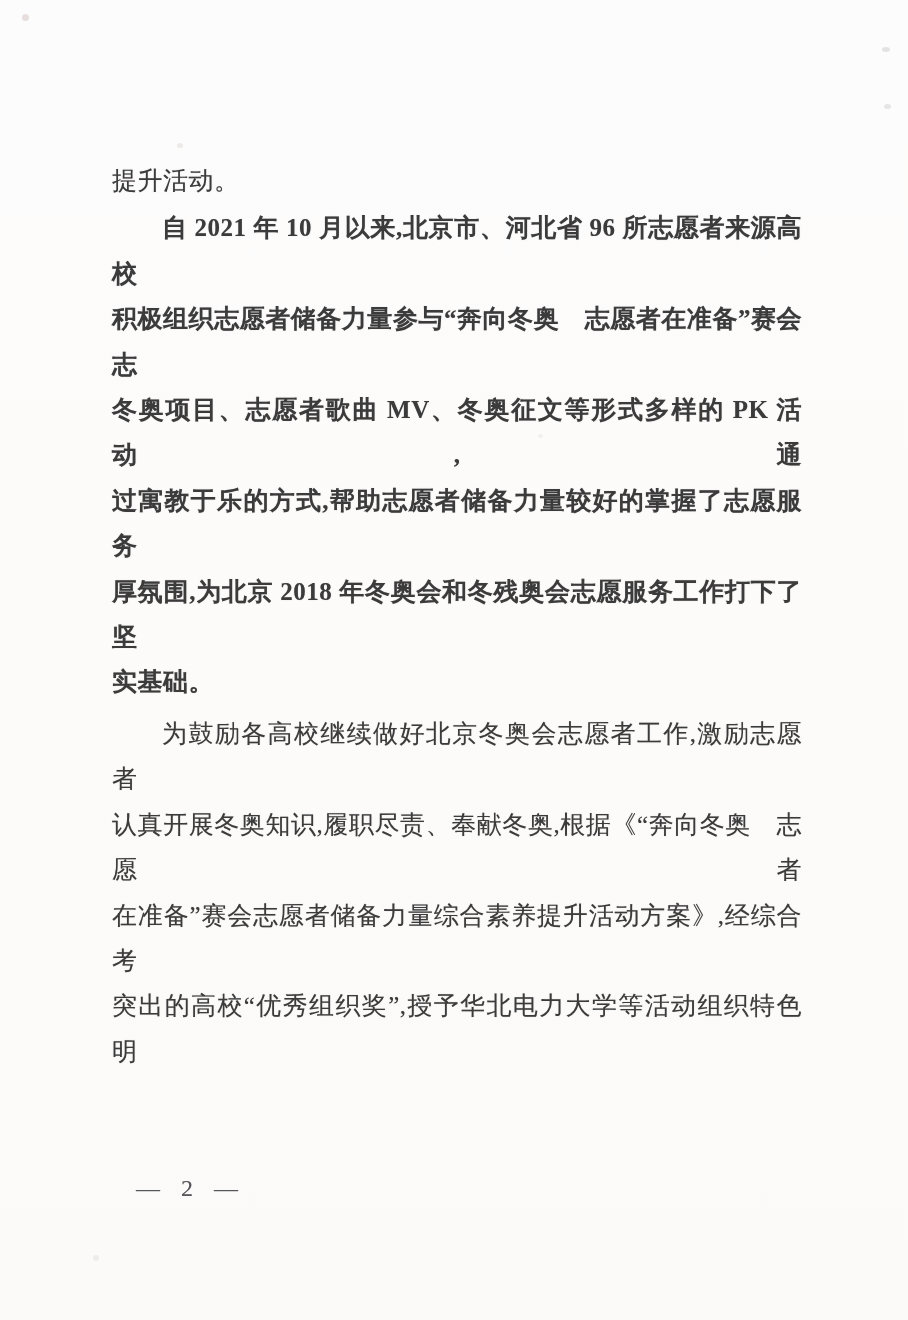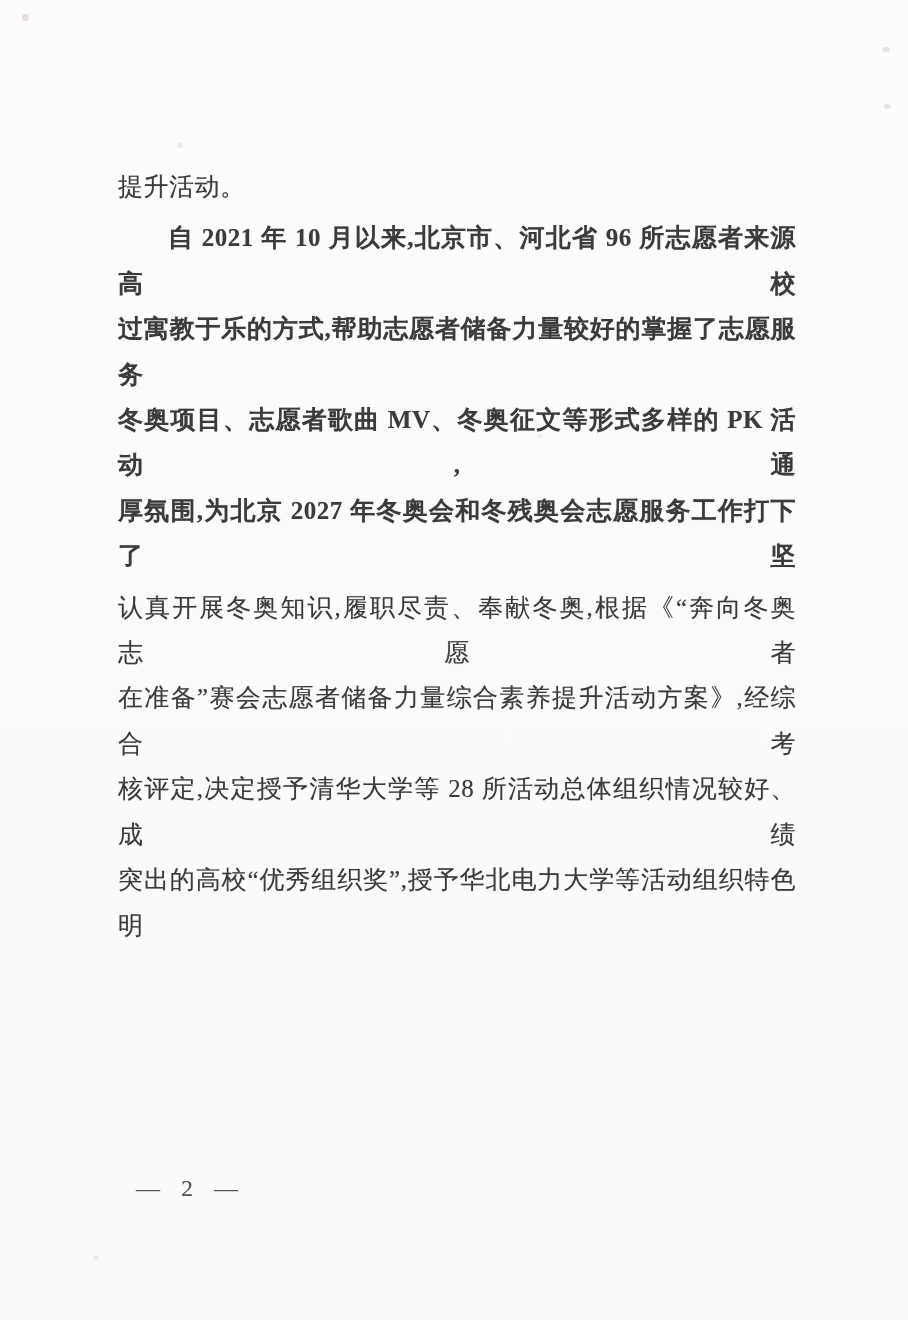--- a/index.html
+++ b/index.html
@@ -21,21 +21,21 @@
     position: absolute;
     left: 112px;
     top: 158px;
     width: 690px;
     font-size: 25px;
     line-height: 45.4px;
     color: #3c3b3b;
     text-shadow: 0 0 0.8px rgba(80, 80, 82, 0.45);
     letter-spacing: 0.5px;
   }
-  .paragraph { margin: 6px; }
+  .paragraph { margin: 0; }
   .paragraph:nth-child(2) { margin-top: 2px; font-weight: bold; }
   .paragraph:nth-child(3) { margin-top: 6px; }
   .paragraph:nth-child(4) { margin-top: 5px; }
   .line {
     text-align: justify;
     text-align-last: justify;
     white-space: normal;
   }
   .line.indent { text-indent: 2em; }
   .line.last { text-align-last: left; }
@@ -66,28 +66,30 @@
 <body>
 
 <div class="page">
 
   <div class="doc">
       <div class="paragraph">
         <div class="line last">提升活动。</div>
       </div>
       <div class="paragraph">
         <div class="line indent">自 2021 年 10 月以来,北京市、河北省 96 所志愿者来源高校</div>
+        <div class="line">积极组织志愿者储备力量参与“奔向冬奥　志愿者在准备”赛会志</div>
+        <div class="line">冬奥项目、志愿者歌曲 MV、冬奥征文等形式多样的 PK 活动,通</div>
         <div class="line">过寓教于乐的方式,帮助志愿者储备力量较好的掌握了志愿服务</div>
-        <div class="line">冬奥项目、志愿者歌曲 MV、冬奥征文等形式多样的 PK 活动,通</div>
-        <div class="line">厚氛围,为北京 2027 年冬奥会和冬残奥会志愿服务工作打下了坚</div>
+        <div class="line">厚氛围,为北京 2018 年冬奥会和冬残奥会志愿服务工作打下了坚</div>
+        <div class="line last">实基础。</div>
       </div>
       <div class="paragraph">
+        <div class="line indent">为鼓励各高校继续做好北京冬奥会志愿者工作,激励志愿者</div>
         <div class="line">认真开展冬奥知识,履职尽责、奉献冬奥,根据《“奔向冬奥　志愿者</div>
         <div class="line">在准备”赛会志愿者储备力量综合素养提升活动方案》,经综合考</div>
-        <div class="line">核评定,决定授予清华大学等 28 所活动总体组织情况较好、成绩</div>
         <div class="line">突出的高校“优秀组织奖”,授予华北电力大学等活动组织特色明</div>
       </div>
     </div>
 
   <div class="footer">
     <span>— 2 —</span>
   </div>
 
   <div class="speck speck-1"></div>
   <div class="speck speck-2"></div>

